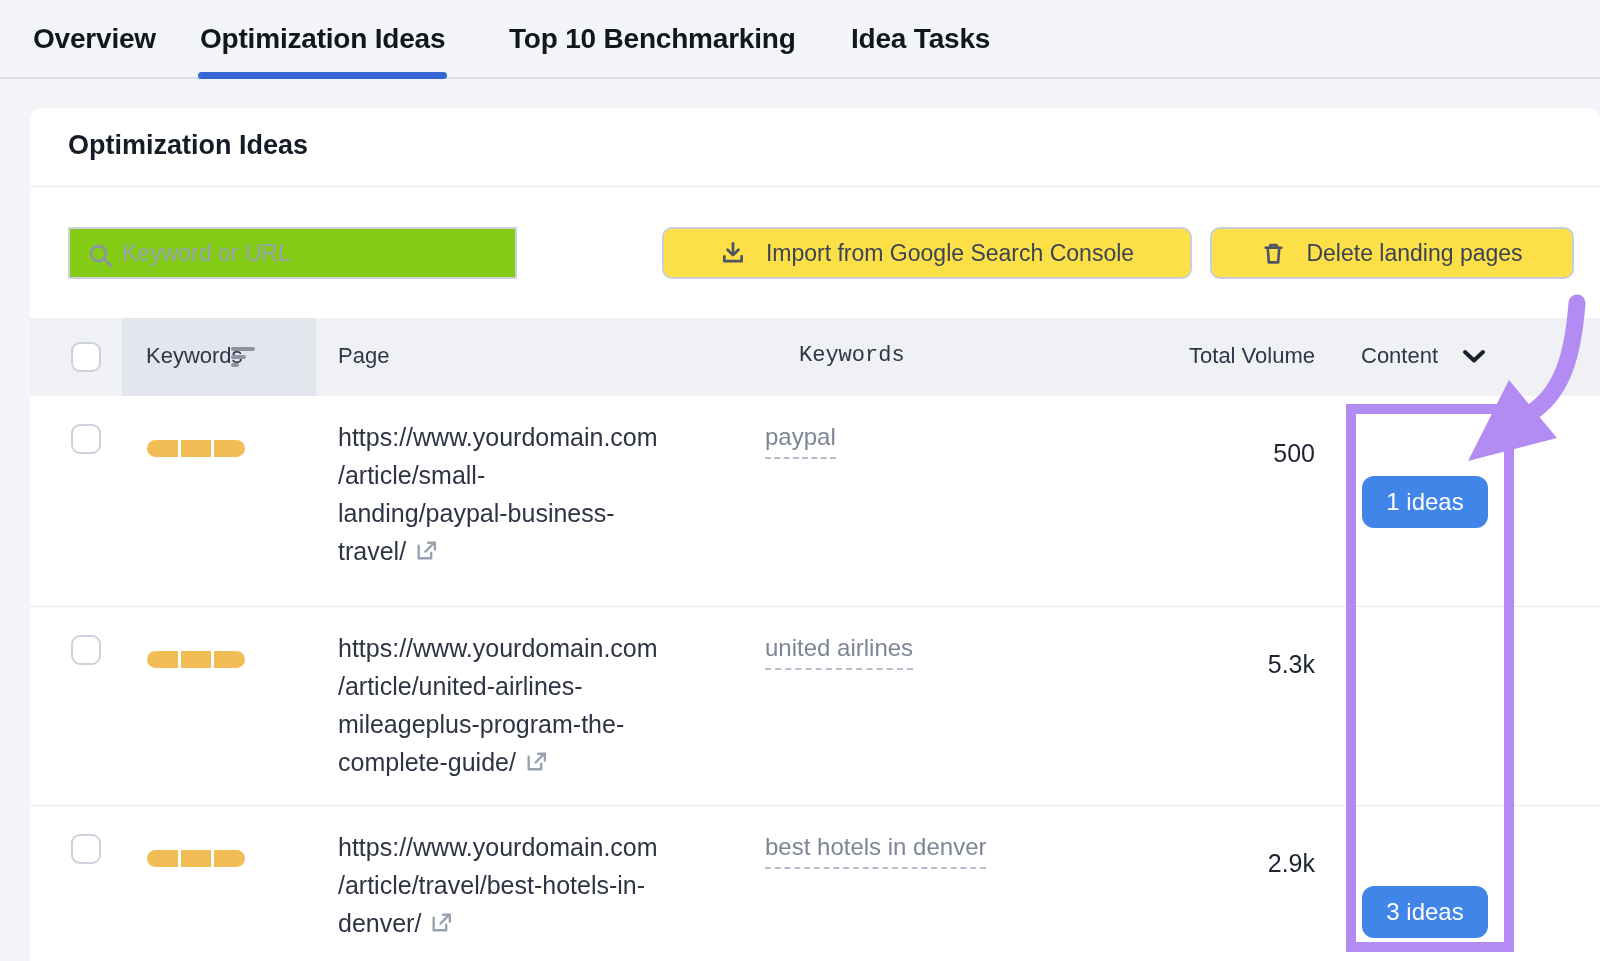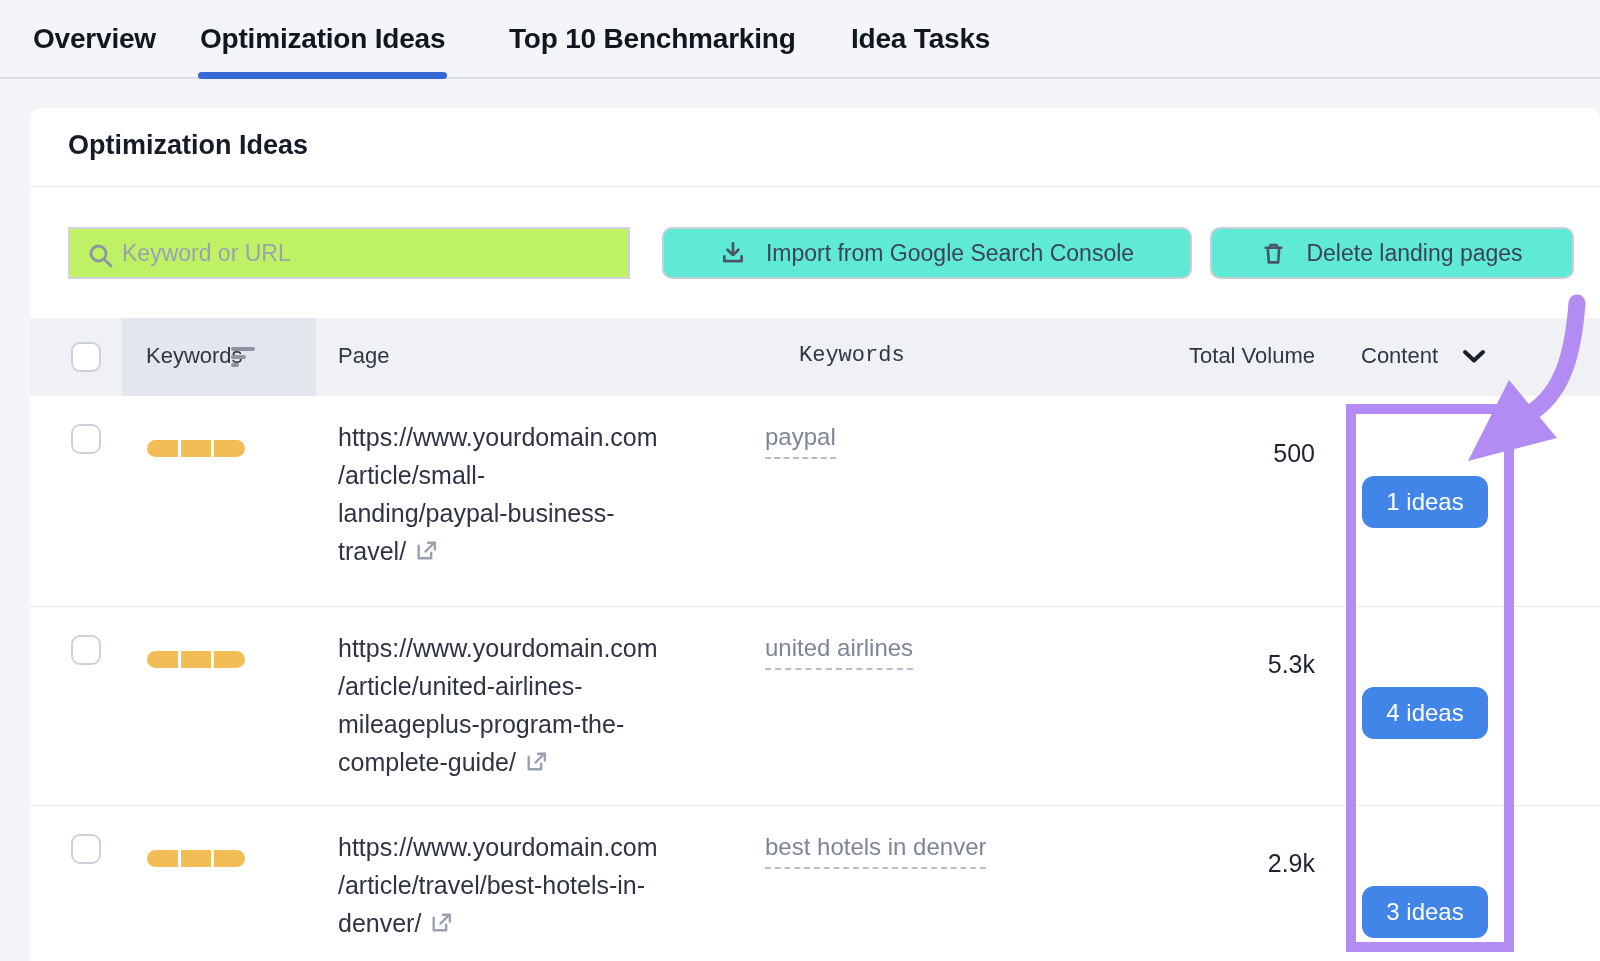--- a/index.html
+++ b/index.html
@@ -14,25 +14,25 @@
   .tab.t3 { left:509px; }
   .tab.t4 { left:851px; }
   .tab .underline { position:absolute; left:-2px; right:-2px; bottom:-2px; height:7px; background:#3568d4; border-radius:4px; }
 
   
   .panel { position:absolute; left:30px; top:108px; width:1570px; height:853px; background:#ffffff; border-radius:12px 12px 0 0; }
   .panel-title { position:absolute; left:38px; top:22px; font-size:27px; font-weight:700; color:#161b28; }
   .panel-divider { position:absolute; left:0; top:78px; width:100%; height:1px; background:#e7e9ed; }
 
   
-  .search-box { position:absolute; left:38px; top:119px; width:562px; height:52px; border:2px solid #cdd2db; border-radius:0; background:#bef264; }
+  .search-box { position:absolute; left:38px; top:119px; width:449px; height:52px; border:2px solid #cdd2db; border-radius:0; background:#84cc16; }
   .search-box input { position:absolute; left:52px; top:0; width:500px; height:48px; border:none; outline:none; font-size:23px; color:#394052; font-family:"Liberation Sans", sans-serif; background:transparent; }
   .search-box input::placeholder { color:#9aa2b2; }
   .search-icon { position:absolute; left:17px; top:13px; }
-  .btn-gray { position:absolute; top:119px; height:52px; background:#5eead4; border:2px solid #c9ced7; border-radius:10px; display:flex; align-items:center; justify-content:center; gap:20px; font-size:23px; font-weight:500; color:#3c4354; cursor:pointer; }
+  .btn-gray { position:absolute; top:119px; height:52px; background:#fde047; border:2px solid #c9ced7; border-radius:10px; display:flex; align-items:center; justify-content:center; gap:20px; font-size:23px; font-weight:500; color:#3c4354; cursor:pointer; }
   .btn-import { left:632px; width:530px; }
   .btn-delete { left:1180px; width:364px; }
 
   
   .thead { position:absolute; left:0; top:210px; width:100%; height:78px; background:#eff1f4; }
   .priority-cell { position:absolute; left:92px; top:0; width:194px; height:78px; background:#e3e6ec; cursor:pointer; }
   .th-label { position:absolute; top:25px; font-size:22px; font-weight:500; color:#2f3646; }
   .sort-icon { position:absolute; left:201px; top:29px; width:24px; }
   .sort-icon i { display:block; height:4px; border-radius:2px; background:#8d93a3; margin-bottom:4px; }
   .sort-icon i:nth-child(1){ width:24px; } .sort-icon i:nth-child(2){ width:15px; } .sort-icon i:nth-child(3){ width:8px; }
@@ -161,21 +161,20 @@
       <div>/article/united-airlines-</div>
       <div>mileageplus-program-the-</div>
       <div><span>complete-guide/</span><span class="ext-link"><svg width="25" height="25" viewBox="0 0 24 24" fill="none" stroke="#9aa1b0" stroke-width="2.3" stroke-linecap="round" stroke-linejoin="round">
               <path d="M4.5 7.5 v12 h12 v-5.5"></path>
               <path d="M13.5 4.5 h6.5 v6.5"></path>
               <path d="M19.5 4.5 L11 13"></path>
             </svg></span></div>
     </div>
     <span class="kw">united airlines</span>
     <div class="vol">5.3k</div>
-    <div class="ideas-btn">4 ideas</div>
   </div>
 
   <div class="trow r3">
     <div class="checkbox"></div>
     <div class="prio">
         <i></i>
         <i></i>
         <i></i>
       </div>
     <div class="page-cell">

